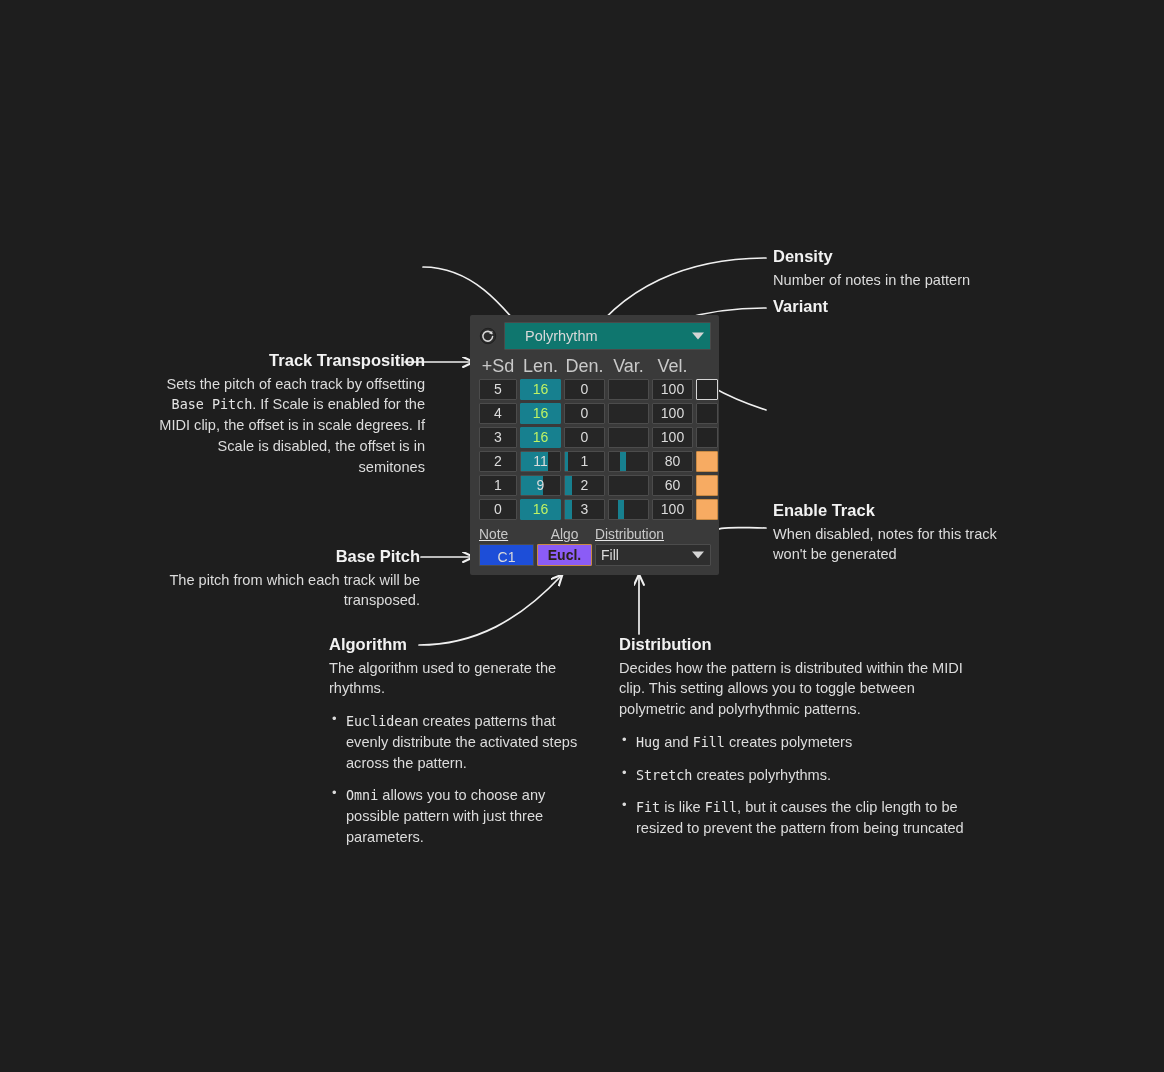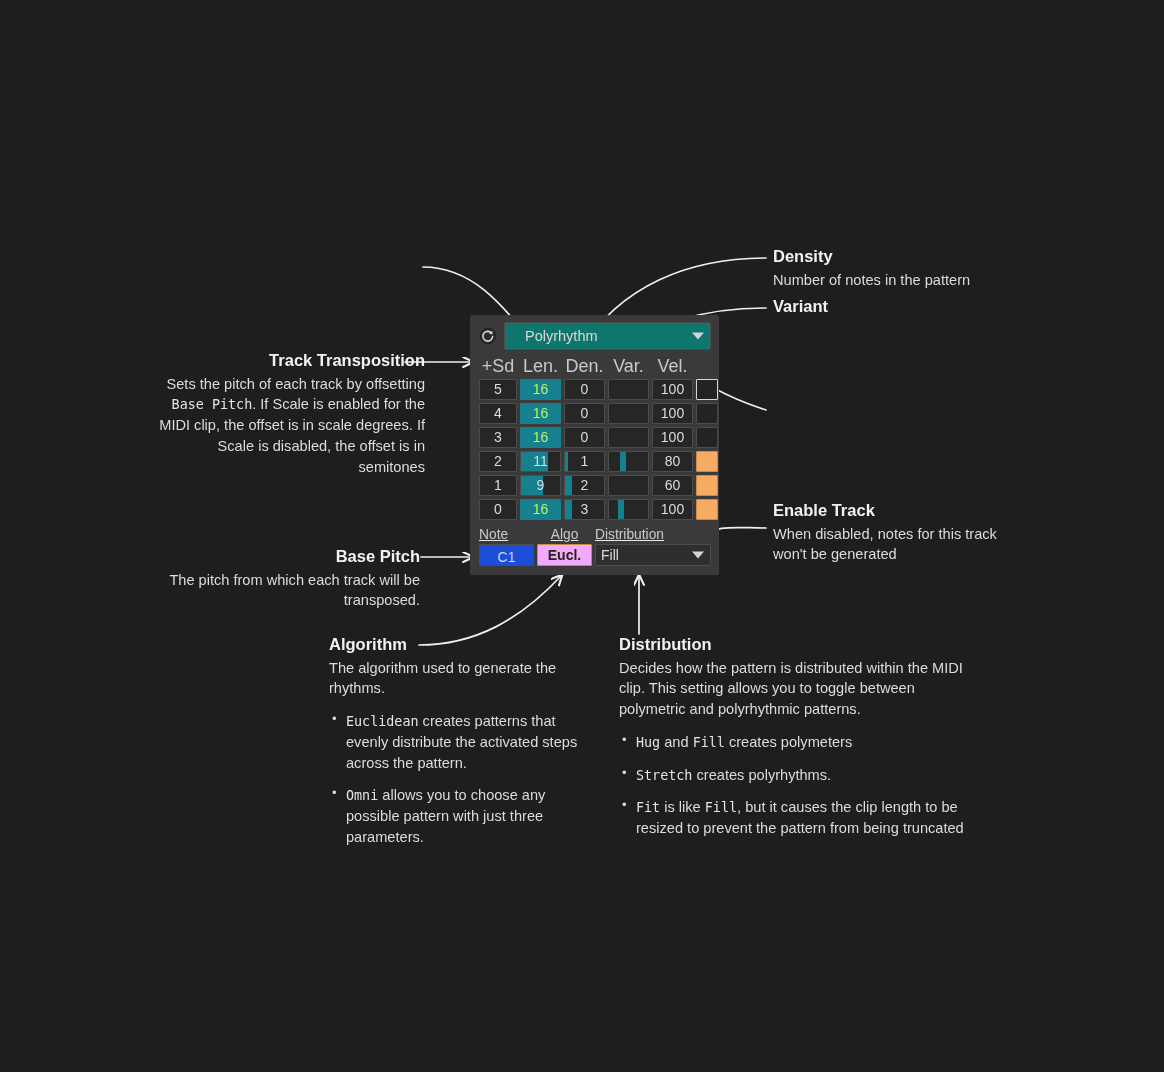--- a/index.html
+++ b/index.html
@@ -210,21 +210,21 @@
     height: 22px;
     background: #1d4ed8;
     border: 1px solid #4c4c4c;
     border-radius: 1px;
     display: flex; align-items: flex-end; justify-content: center;
     font-size: 14px; color: #dcdcdc;
   }
   .balgo-cell {
     flex: 0 0 55px;
     height: 22px;
-    background: #f0abfc;
+    background: #8b5cf6;
     border: 1px solid #c98a44;
     border-radius: 1px;
     display: flex; align-items: center; justify-content: center;
     font-size: 14px; color: #2a2118; font-weight: bold;
   }
   .bdist-cell {
     flex: 1 1 auto;
     height: 22px;
     background: #2e2e2e;
     border: 1px solid #4c4c4c;

